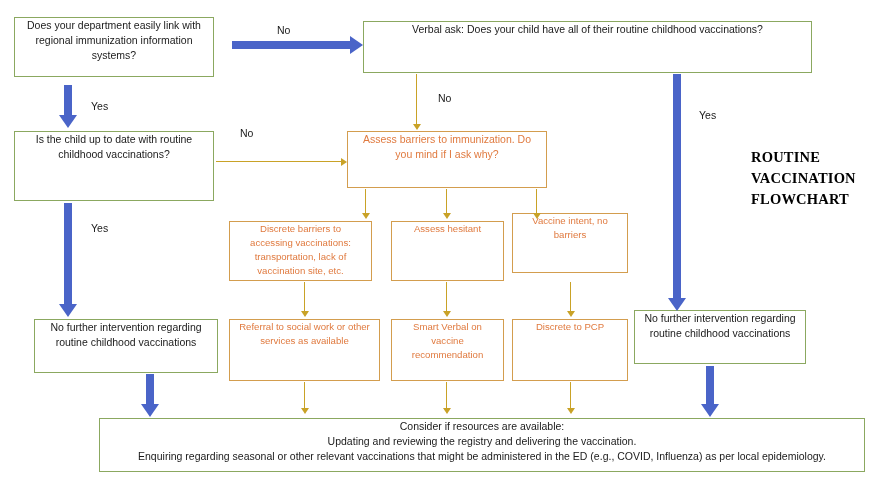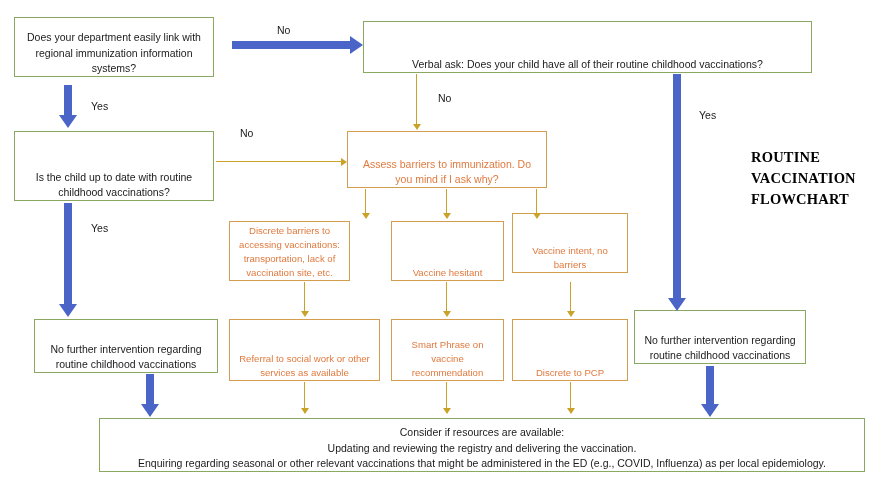--- a/index.html
+++ b/index.html
@@ -7,21 +7,21 @@
     position:relative;
     width:876px;height:495px;
     background:#ffffff;
     font-family:"Liberation Sans", sans-serif;
     overflow:hidden;
   }
   .box{
     position:absolute;
     box-sizing:border-box;
     display:flex;
-    align-items:flex-end;
+    align-items:flex-start;
     justify-content:center;
     text-align:center;
     background:#ffffff;
     line-height:1.45;
   }
   .box span{display:block;width:100%;padding:0 8px;white-space:pre-line;}
   .green{border:1px solid #8ba860;color:#1a1a1a;}
   .orange{border:1px solid #d39d4e;color:#e07a3f;}
   .t11{font-size:10.5px;}
   .t10{font-size:9.6px;}
@@ -73,38 +73,38 @@
   </div>
 
   <div class="box green t11" style="left:14px;top:131px;width:200px;height:70px;">
     <span>Is the child up to date with routine childhood vaccinations?</span>
   </div>
 
   <div class="box orange t11" style="left:347px;top:131px;width:200px;height:57px;">
     <span>Assess barriers to immunization.  Do you mind if I ask why?</span>
   </div>
 
-  <div class="box orange t10" style="left:229px;top:221px;width:121px;height:60px;">
+  <div class="box orange t10" style="left:229px;top:221px;width:143px;height:60px;">
     <span>Discrete barriers to accessing vaccinations:  transportation, lack of vaccination site, etc.</span>
   </div>
 
   <div class="box orange t10" style="left:391px;top:221px;width:113px;height:60px;">
-    <span>Vaccine hesitant</span>
+    <span>Assess hesitant</span>
   </div>
 
   <div class="box orange t10" style="left:512px;top:213px;width:116px;height:60px;">
     <span>Vaccine intent, no barriers</span>
   </div>
 
   <div class="box orange t10" style="left:229px;top:319px;width:151px;height:62px;">
     <span>Referral to social work or other services as available</span>
   </div>
 
   <div class="box orange t10" style="left:391px;top:319px;width:113px;height:62px;">
-    <span>Smart Phrase on vaccine recommendation</span>
+    <span>Smart Verbal on vaccine recommendation</span>
   </div>
 
   <div class="box orange t10" style="left:512px;top:319px;width:116px;height:62px;">
     <span>Discrete to PCP</span>
   </div>
 
   <div class="box green t11" style="left:34px;top:319px;width:184px;height:54px;">
     <span>No further intervention regarding routine childhood vaccinations</span>
   </div>
 

